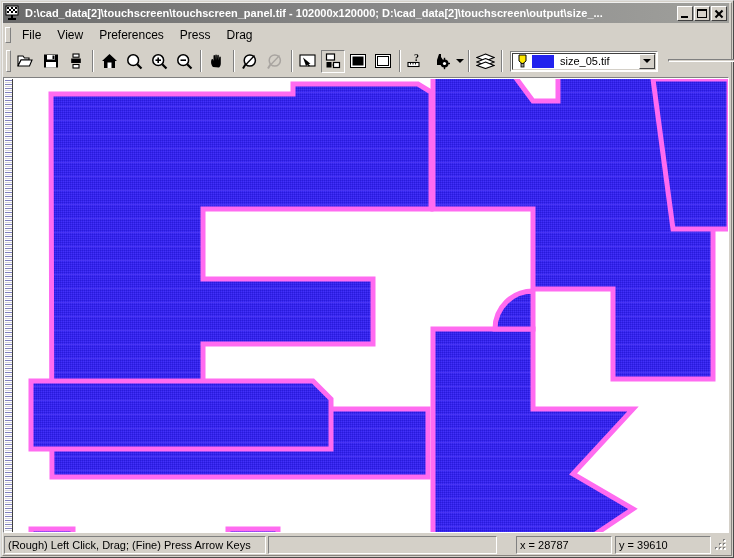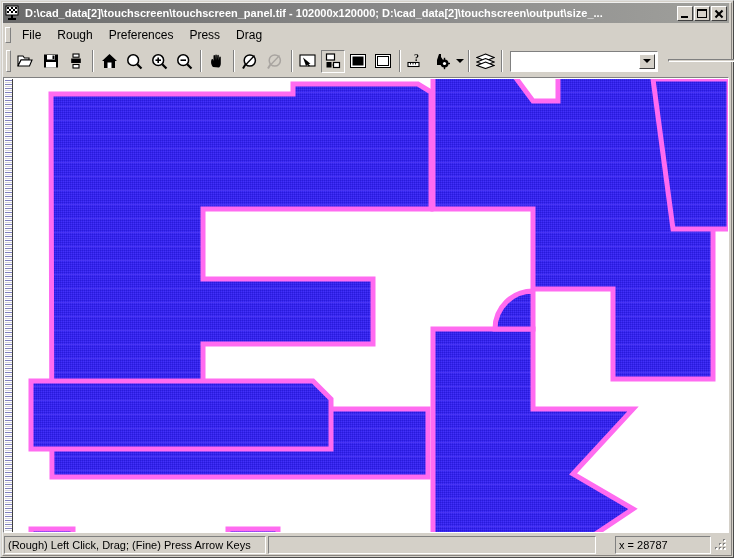--- a/index.html
+++ b/index.html
@@ -377,21 +377,21 @@
       <span class="cbtn close">
           <i class="s1"></i>
           <i class="s2"></i>
         </span>
     </span>
   </div>
 
   <div class="menubar">
     <span class="menu-grip"></span>
     <span class="menu-item">File</span>
-    <span class="menu-item">Rough</span>
+    <span class="menu-item">View</span>
     <span class="menu-item">Preferences</span>
     <span class="menu-item">Press</span>
     <span class="menu-item">Drag</span>
   </div>
 
   <div class="toolbar">
     <span class="tb-grip"></span>
 
     <span class="tbtn">
       <svg width="18" height="18" viewBox="0 0 18 18">
@@ -535,20 +535,30 @@
       <svg width="19" height="16" viewBox="0 0 19 16">
         <path d="M9.5 1 L18 4.5 L9.5 8 L1 4.5 Z" fill="#fff" stroke="#000" stroke-width="1.1"></path>
         <path d="M9.5 5.5 L18 9 L9.5 12.5 L1 9 Z" fill="#fff" stroke="#000" stroke-width="1.1"></path>
         <path d="M9.5 9 L18 12.5 L9.5 15.5 L1 12.5 Z" fill="#fff" stroke="#000" stroke-width="1.1"></path>
       </svg>
     </span>
 
     <span class="tb-sep"></span>
 
     <span class="layer-combo">
+      <span class="inner">
+        <span class="lamp-icon">
+          <svg width="13" height="14" viewBox="0 0 13 14">
+            <path d="M3 1 L10 1 L10 7 L6.5 10 L3 7 Z" fill="#FFE800" stroke="#000" stroke-width="1"></path>
+            <rect x="5" y="9.5" width="3" height="3.5" fill="#999" stroke="#000" stroke-width="0.8"></rect>
+          </svg>
+        </span>
+        <span class="layer-swatch" style="background: rgb(34, 34, 238);"></span>
+        <span class="layer-name">size_05.tif</span>
+      </span>
       <span class="combo-arrow">
         <span class="caret-tri"></span>
       </span>
     </span>
 
     <span class="slider-wrap">
       <span class="slider-track"></span>
 
     </span>
   </div>
@@ -580,20 +590,21 @@
             <path d="M520 250 L520 212 A38 38 0 0 0 482 250 Z"></path>
           </g>
       </svg>
     </div>
   </div>
 
   <div class="statusbar">
     <span class="sb-panel sb-hint">(Rough) Left Click, Drag; (Fine) Press Arrow Keys</span>
     <span class="sb-panel sb-fill"></span>
     <span class="sb-panel sb-x">x = 28787</span>
+    <span class="sb-panel sb-y">y = 39610</span>
     <span class="sb-grip">
       <i style="left:10px;top:2px"></i>
         <i style="left:6px;top:6px"></i>
         <i style="left:10px;top:6px"></i>
       <i style="left:2px;top:10px"></i>
         <i style="left:6px;top:10px"></i>
         <i style="left:10px;top:10px"></i>
     </span>
   </div>
 </div>

